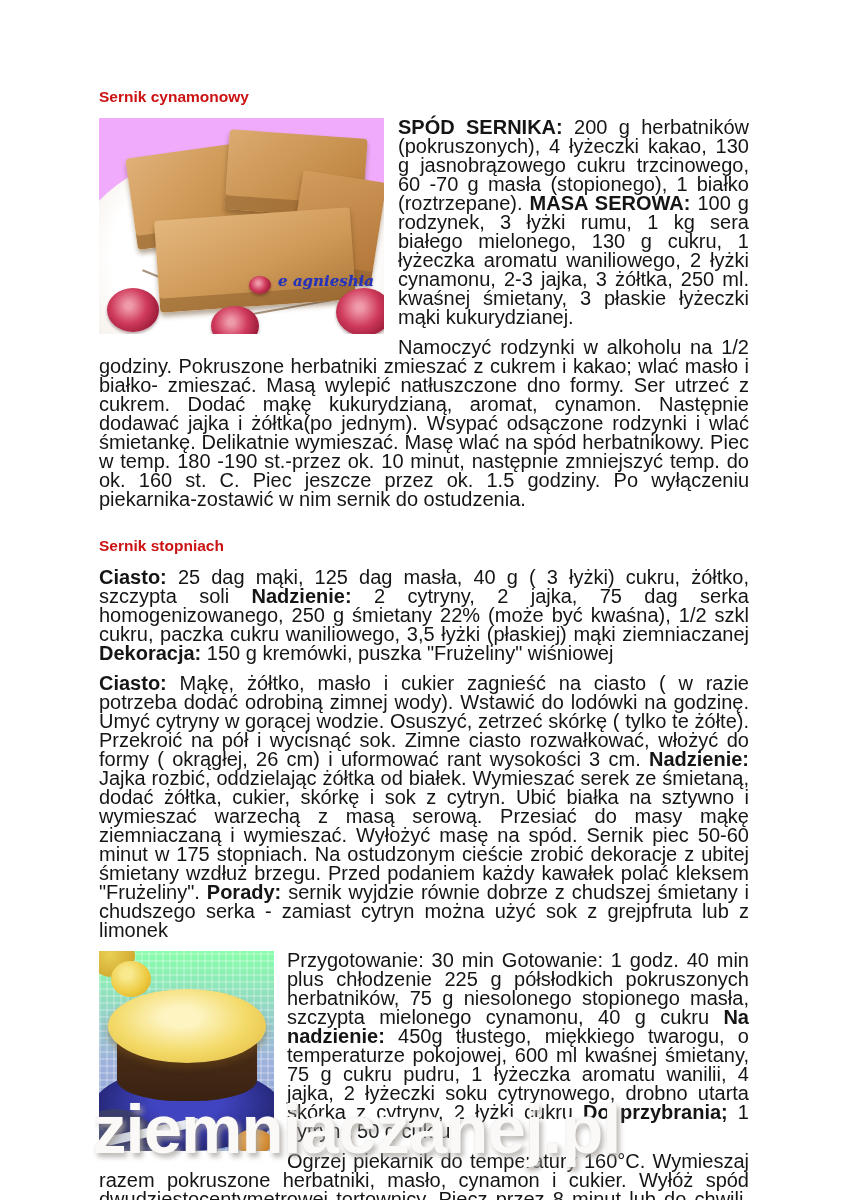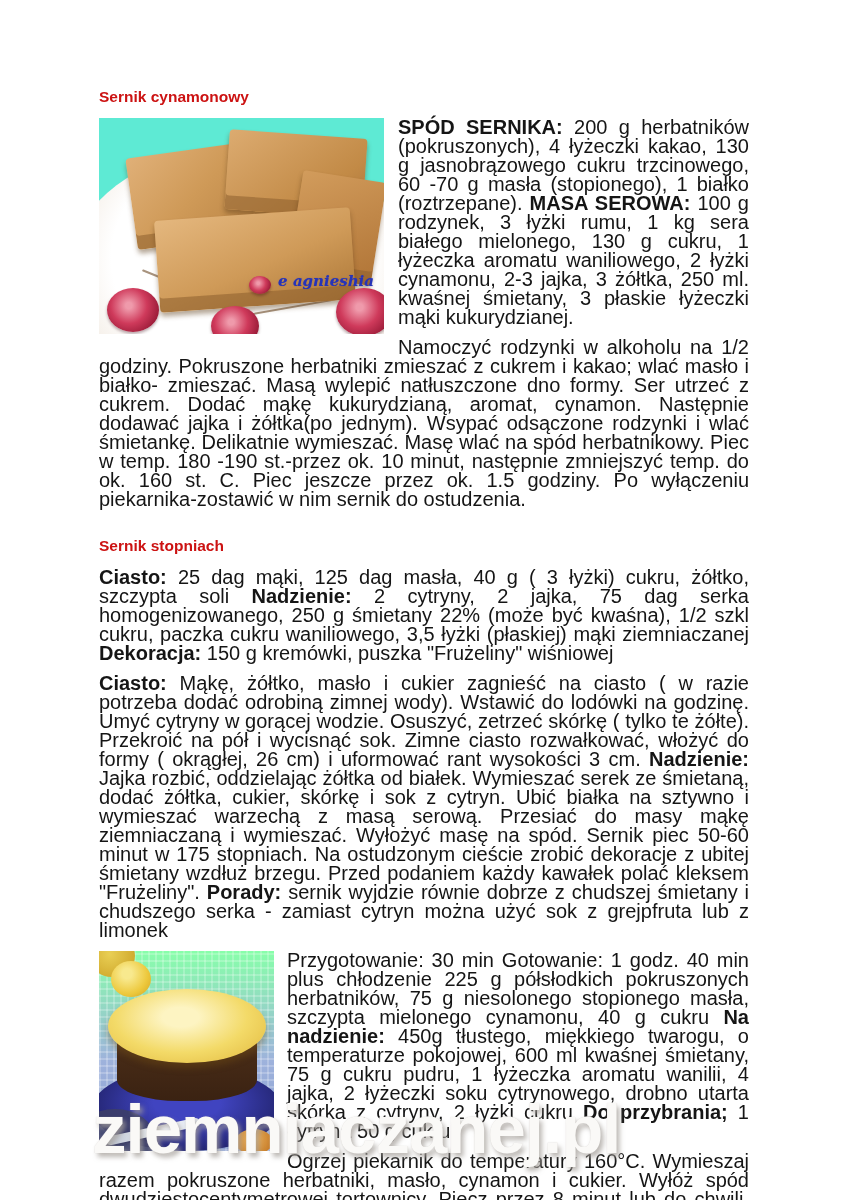--- a/index.html
+++ b/index.html
@@ -16,21 +16,21 @@
   section:first-of-type h2.heading { margin-top:0; }
   p.body-text {
     font-size:20px; line-height:19px; margin:0 0 11px 0;
     text-align:justify;
   }
   .clear { clear:both; height:0; }
 
   
   .photo1 {
     position:relative; float:left; width:285px; height:216px;
-    margin:0 14px 6px 0; background:#5eead4; overflow:hidden;
+    margin:0 14px 6px 0; background:#f0abfc; overflow:hidden;
   }
   .photo1 .plate {
     position:absolute; left:-34px; top:28px; width:352px; height:268px;
     border-radius:50%;
     background:radial-gradient(ellipse at 50% 42%, #ffffff 52%, #f3ece4 72%, #e2d6ca 95%);
   }
   .cake-piece {
     position:absolute; border-radius:4px;
     background:linear-gradient(140deg,#e0b078 0%,#cf9a58 45%,#b57e3e 100%);
     box-shadow:0 4px 5px rgba(90,60,25,.45), inset 0 -14px 0 rgba(140,95,45,.55);

